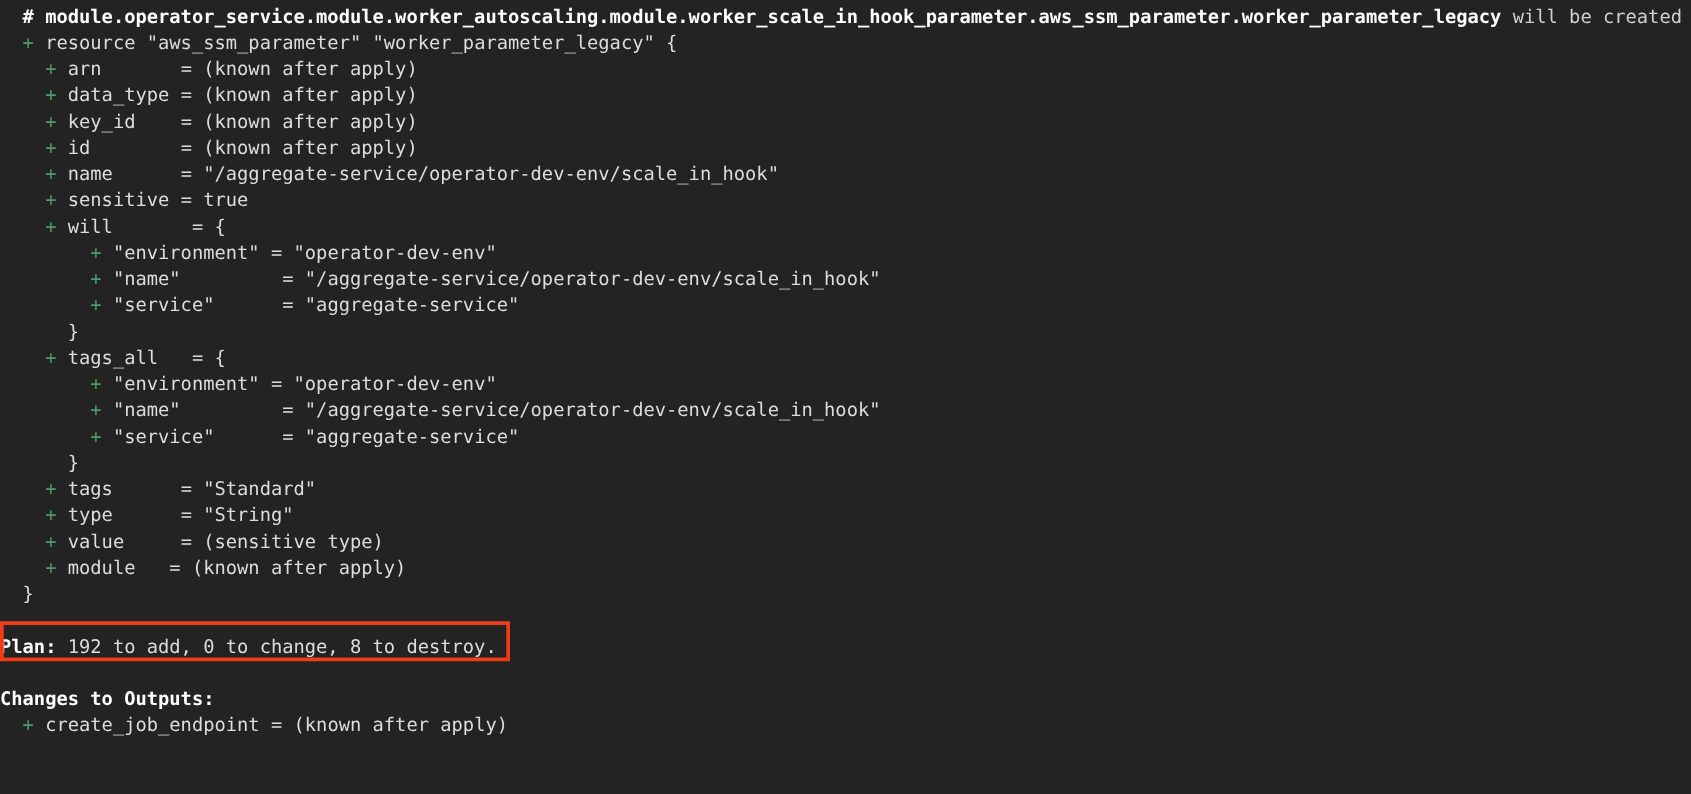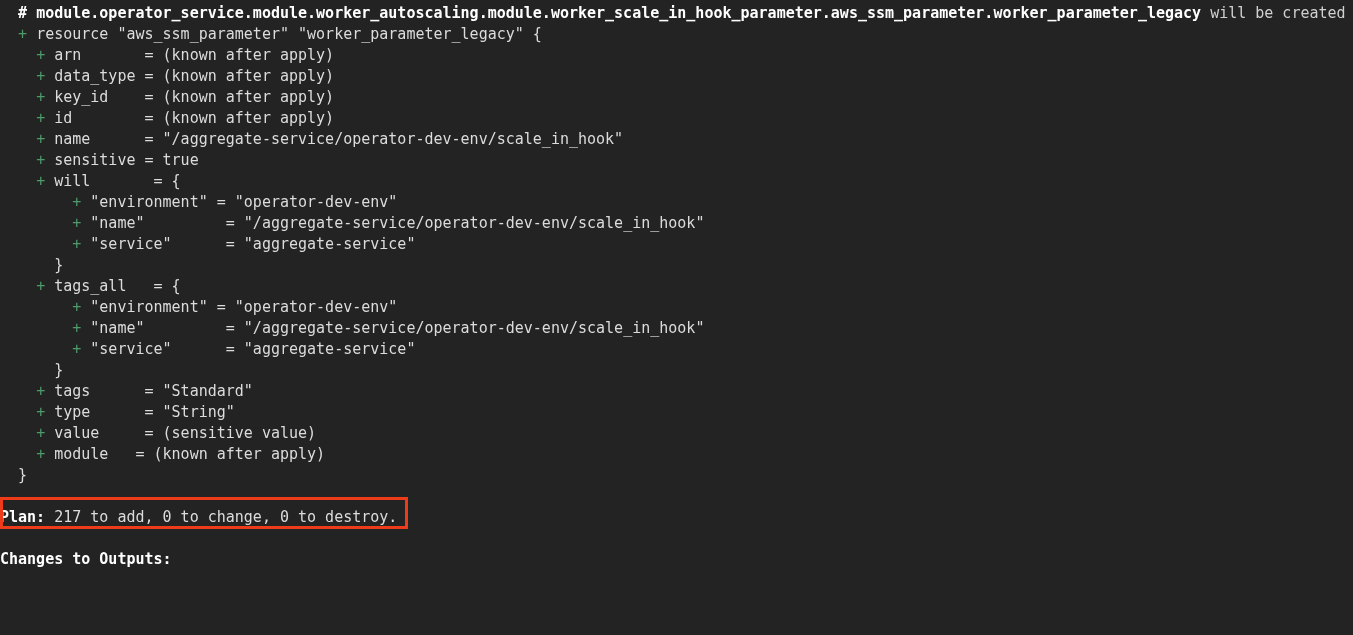--- a/index.html
+++ b/index.html
@@ -100,34 +100,35 @@
         <div class="line"><span class="txt">    </span><span class="plus">+</span><span class="txt"> </span><span class="txt">tags_all</span><span class="txt">   </span><span class="txt">=</span><span class="txt"> </span><span class="txt">{</span></div>
         <div class="line"><span class="txt">        </span><span class="plus">+</span><span class="txt"> </span><span class="txt">"environment"</span><span class="txt"> </span><span class="txt">=</span><span class="txt"> </span><span class="txt">"operator-dev-env"</span></div>
         <div class="line"><span class="txt">        </span><span class="plus">+</span><span class="txt"> </span><span class="txt">"name"</span><span class="txt">         </span><span class="txt">=</span><span class="txt"> </span><span class="txt">"/aggregate-service/operator-dev-env/scale_in_hook"</span></div>
         <div class="line"><span class="txt">        </span><span class="plus">+</span><span class="txt"> </span><span class="txt">"service"</span><span class="txt">      </span><span class="txt">=</span><span class="txt"> </span><span class="txt">"aggregate-service"</span></div>
         <div class="line"><span class="txt">      </span><span class="txt">}</span></div>
       </div>
 
     <div id="attr-tail-lines">
         <div class="line"><span class="txt">    </span><span class="plus">+</span><span class="txt"> </span><span class="txt">tags</span><span class="txt">      </span><span class="txt">=</span><span class="txt"> </span><span class="txt">"Standard"</span></div>
         <div class="line"><span class="txt">    </span><span class="plus">+</span><span class="txt"> </span><span class="txt">type</span><span class="txt">      </span><span class="txt">=</span><span class="txt"> </span><span class="txt">"String"</span></div>
-        <div class="line"><span class="txt">    </span><span class="plus">+</span><span class="txt"> </span><span class="txt">value</span><span class="txt">     </span><span class="txt">=</span><span class="txt"> </span><span class="txt">(sensitive value)</span></div>
+        <div class="line"><span class="txt">    </span><span class="plus">+</span><span class="txt"> </span><span class="txt">value</span><span class="txt">     </span><span class="txt">=</span><span class="txt"> </span><span class="txt">(sensitive type)</span></div>
         <div class="line"><span class="txt">    </span><span class="plus">+</span><span class="txt"> </span><span class="txt">module</span><span class="txt">   </span><span class="txt">=</span><span class="txt"> </span><span class="txt">(known after apply)</span></div>
       </div>
 
     <div class="line"><span class="txt">  </span><span class="txt">}</span></div>
 
     <div class="line blank">&nbsp;</div>
 
-    <div class="line"><span class="bold">Plan:</span><span class="txt"> 217 to add, 0 to change, 0 to destroy.</span></div>
+    <div class="line"><span class="bold">Plan:</span><span class="txt"> 192 to add, 0 to change, 8 to destroy.</span></div>
 
     <div class="line blank">&nbsp;</div>
 
     <div class="line"><span class="bold">Changes to Outputs:</span></div>
 
     <div id="output-lines">
+        <div class="line"><span class="txt">  </span><span class="plus">+</span><span class="txt"> </span><span class="txt">create_job_endpoint</span><span class="txt"> </span><span class="txt">=</span><span class="txt"> </span><span class="txt">(known after apply)</span></div>
       </div>
 
   </div>
 
   <div id="plan-annotation"></div>
 
 </div>
 
 </body></html>

